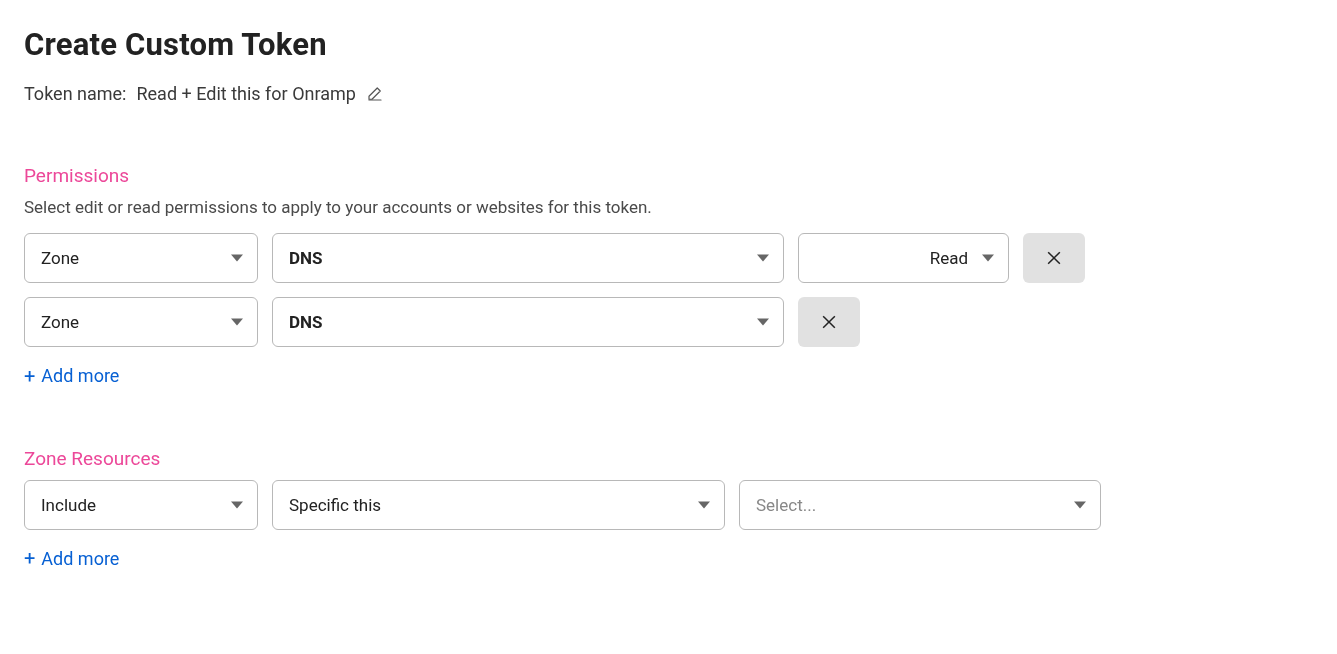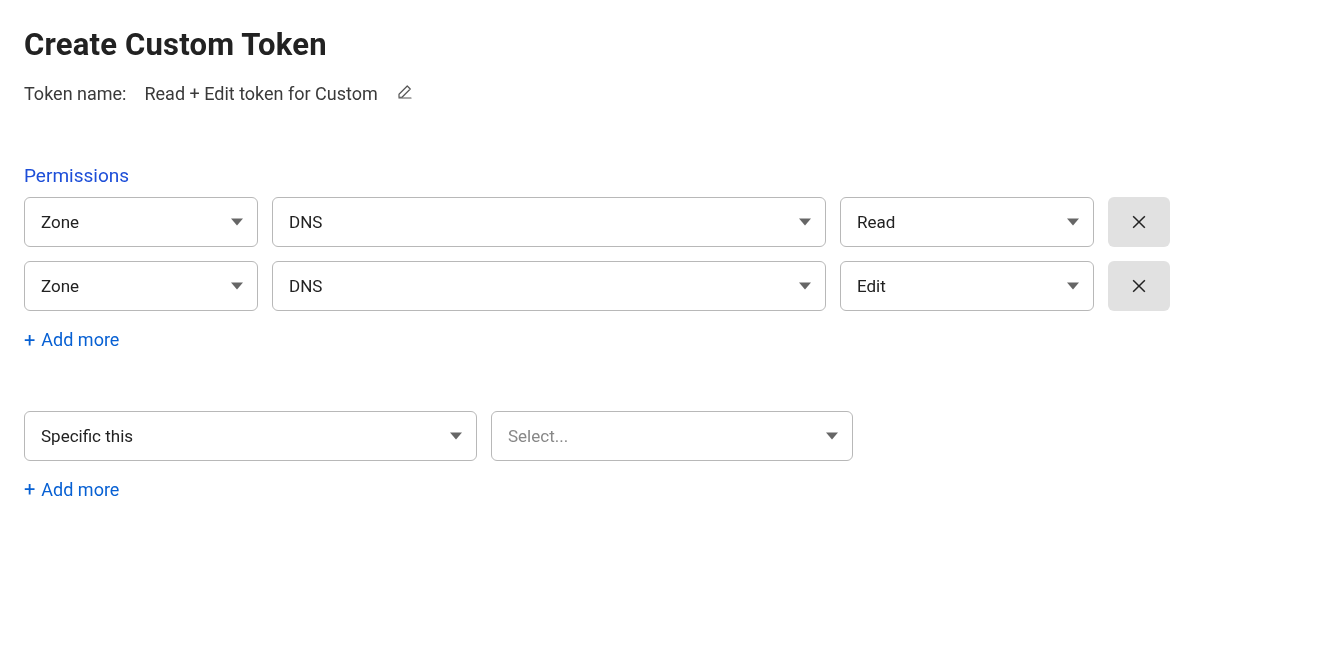--- a/index.html
+++ b/index.html
@@ -13,36 +13,36 @@
     h1.page-title {
       font-size: 31px;
       font-weight: 700;
       letter-spacing: 0.2px;
       margin-bottom: 20px;
     }
     .token-name-row {
       font-size: 18px;
       color: #3a3a3a;
       display: flex;
-      align-items: flex-start;
-      gap: 18px;
+      align-items: center;
+      gap: 10px;
       margin-bottom: 60px;
     }
     .edit-icon svg {
       width: 18px;
       height: 18px;
       stroke: #555;
       cursor: pointer;
       display: block;
     }
     .section { margin-bottom: 60px; }
     .section-title {
       font-size: 19px;
       font-weight: 400;
-      color: #1d4ed8;
+      color: #ec4899;
       margin-bottom: 10px;
     }
     .section-desc {
       font-size: 17px;
       color: #4a4a4a;
       margin-bottom: 16px;
     }
     .row {
       display: flex;
       gap: 14px;
@@ -67,22 +67,22 @@
       right: 14px;
       top: 50%;
       transform: translateY(-50%);
       width: 0; height: 0;
       border-left: 6px solid transparent;
       border-right: 6px solid transparent;
       border-top: 7px solid #666;
     }
     .select.placeholder { color: #888; }
     .w-scope  { width: 234px; text-align: right; }
-    .w-type   { width: 554px; }
-    .w-level  { width: 254px; }
+    .w-type   { width: 512px; font-weight: bold; }
+    .w-level  { width: 211px; justify-content: flex-end; }
     .w-mode   { width: 234px; }
     .w-zsel   { width: 453px; }
     .w-ztarget{ width: 362px; text-align: right; }
     .remove-btn {
       width: 62px;
       height: 50px;
       border-radius: 6px;
       background: #e1e1e1;
       border: none;
       display: flex;
@@ -105,31 +105,32 @@
       line-height: 1;
     }
   </style>
 </head>
 <body>
 
 <h1 class="page-title">Create Custom Token</h1>
 
 <div class="token-name-row">
   <span>Token name:</span>
-  <span>Read + Edit token for Custom</span>
+  <span>Read + Edit this for Onramp</span>
   <span class="edit-icon">
     <svg viewBox="0 0 24 24" fill="none" stroke-linecap="round" stroke-linejoin="round">
       <path d="M4 20 L20 20" stroke-width="1.6"></path>
       <path d="M15 4 L19 8 L8 19 L4 19 L4 15 Z" stroke-width="1.6"></path>
     </svg>
   </span>
 </div>
 
 <div class="section">
   <div class="section-title">Permissions</div>
+  <div class="section-desc">Select edit or read permissions to apply to your accounts or websites for this token.</div>
 
   <div class="row">
     <div class="select w-scope">
       <span>Zone</span>
       <span class="caret"></span>
     </div>
     <div class="select w-type">
       <span>DNS</span>
       <span class="caret"></span>
     </div>
@@ -147,41 +148,42 @@
 
   <div class="row">
     <div class="select w-scope">
       <span>Zone</span>
       <span class="caret"></span>
     </div>
     <div class="select w-type">
       <span>DNS</span>
       <span class="caret"></span>
     </div>
-    <div class="select w-level">
-      <span>Edit</span>
-      <span class="caret"></span>
-    </div>
     <button class="remove-btn">
       <svg viewBox="0 0 24 24">
         <line x1="5" y1="5" x2="19" y2="19"></line>
         <line x1="19" y1="5" x2="5" y2="19"></line>
       </svg>
     </button>
   </div>
 
   <div class="add-more">
     <span class="plus">+</span>
     <span>Add more</span>
   </div>
 </div>
 
 <div class="section">
+  <div class="section-title">Zone Resources</div>
 
   <div class="row">
+    <div class="select w-mode">
+      <span>Include</span>
+      <span class="caret"></span>
+    </div>
     <div class="select w-zsel">
       <span>Specific this</span>
       <span class="caret"></span>
     </div>
     <div class="select w-ztarget placeholder">
       <span>Select...</span>
       <span class="caret"></span>
     </div>
   </div>
 

